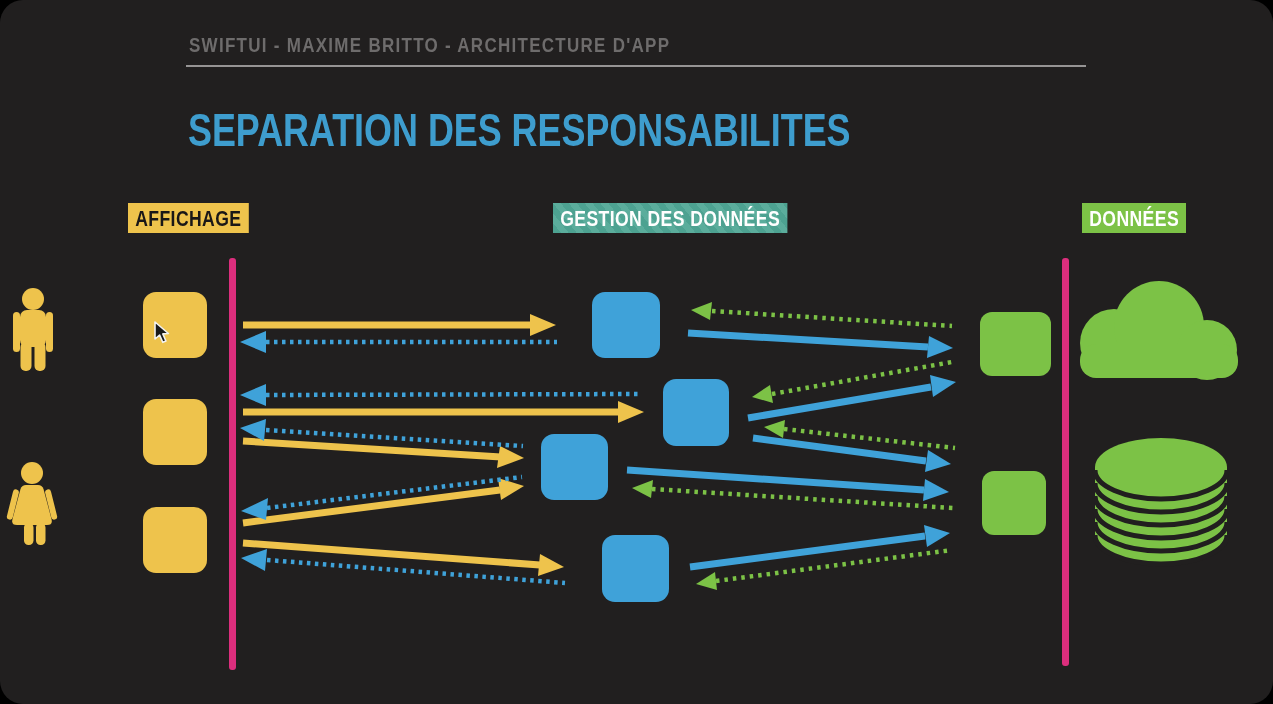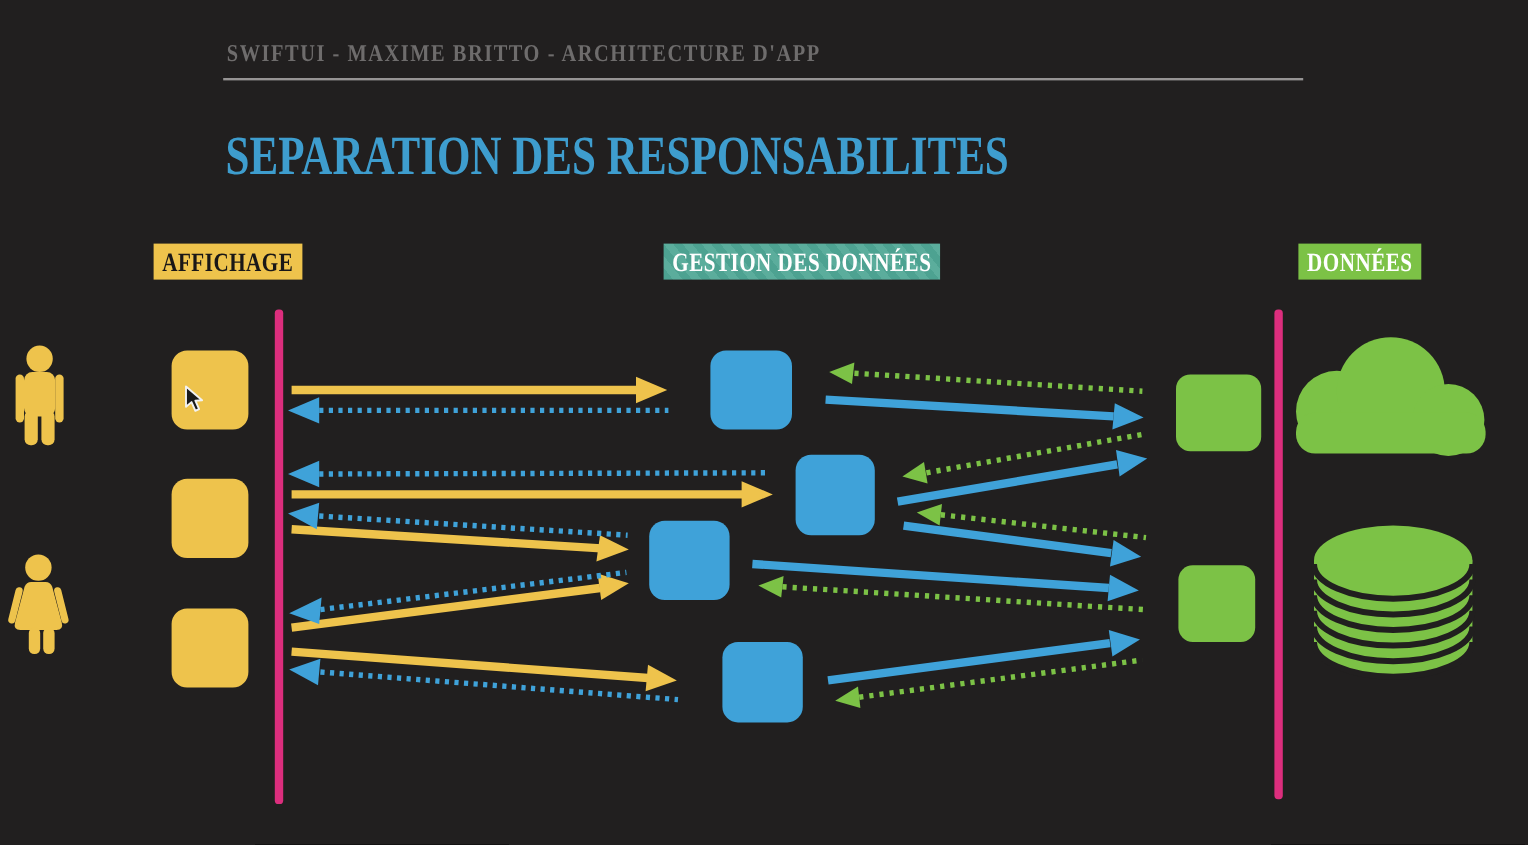--- a/index.html
+++ b/index.html
@@ -1,19 +1,20 @@
 <!DOCTYPE html>
 <html style="--bg: #211f1f; --header-text: #6e6c6c; --header-line: #969494; --title: #3e9dce; --yellow: #eec34c; --blue: #3fa2d9; --green: #7cc246; --pink: #dc2e7d; --teal: #4da291; --teal-stripe: #5bad9c;"><head>
 <meta charset="utf-8">
 <style>
   html,body { margin:0; padding:0; background:#000; }
   .slide {
     position:relative; width:1273px; height:704px;
     background:var(--bg,#211f1f); overflow:hidden;
-    font-family:Liberation Serif, serif;
+    font-family:Liberation Sans, sans-serif;
+    border-radius:23px;
   }
   .header-title {
     position:absolute; left:189px; top:34px;
     font-size:20px; font-weight:bold; letter-spacing:1.5px;
     color:var(--header-text,#6e6c6c);
     transform:scaleX(0.85); transform-origin:0 0; white-space:nowrap;
   }
   .header-rule {
     position:absolute; left:186px; top:65px; width:900px; height:2px;
     background:var(--header-line,#969494);

